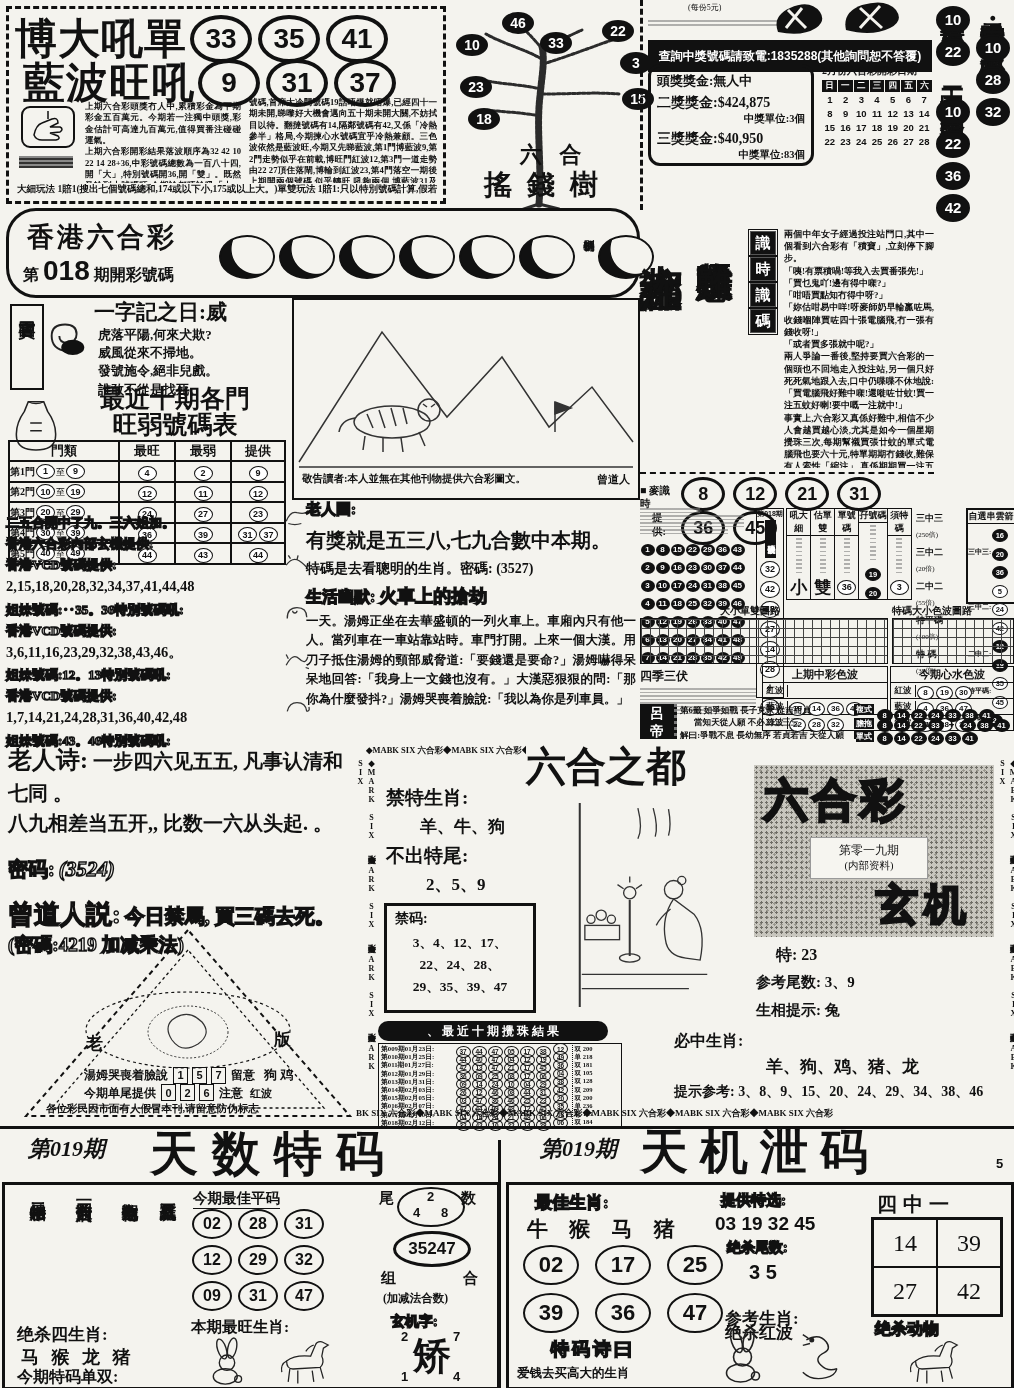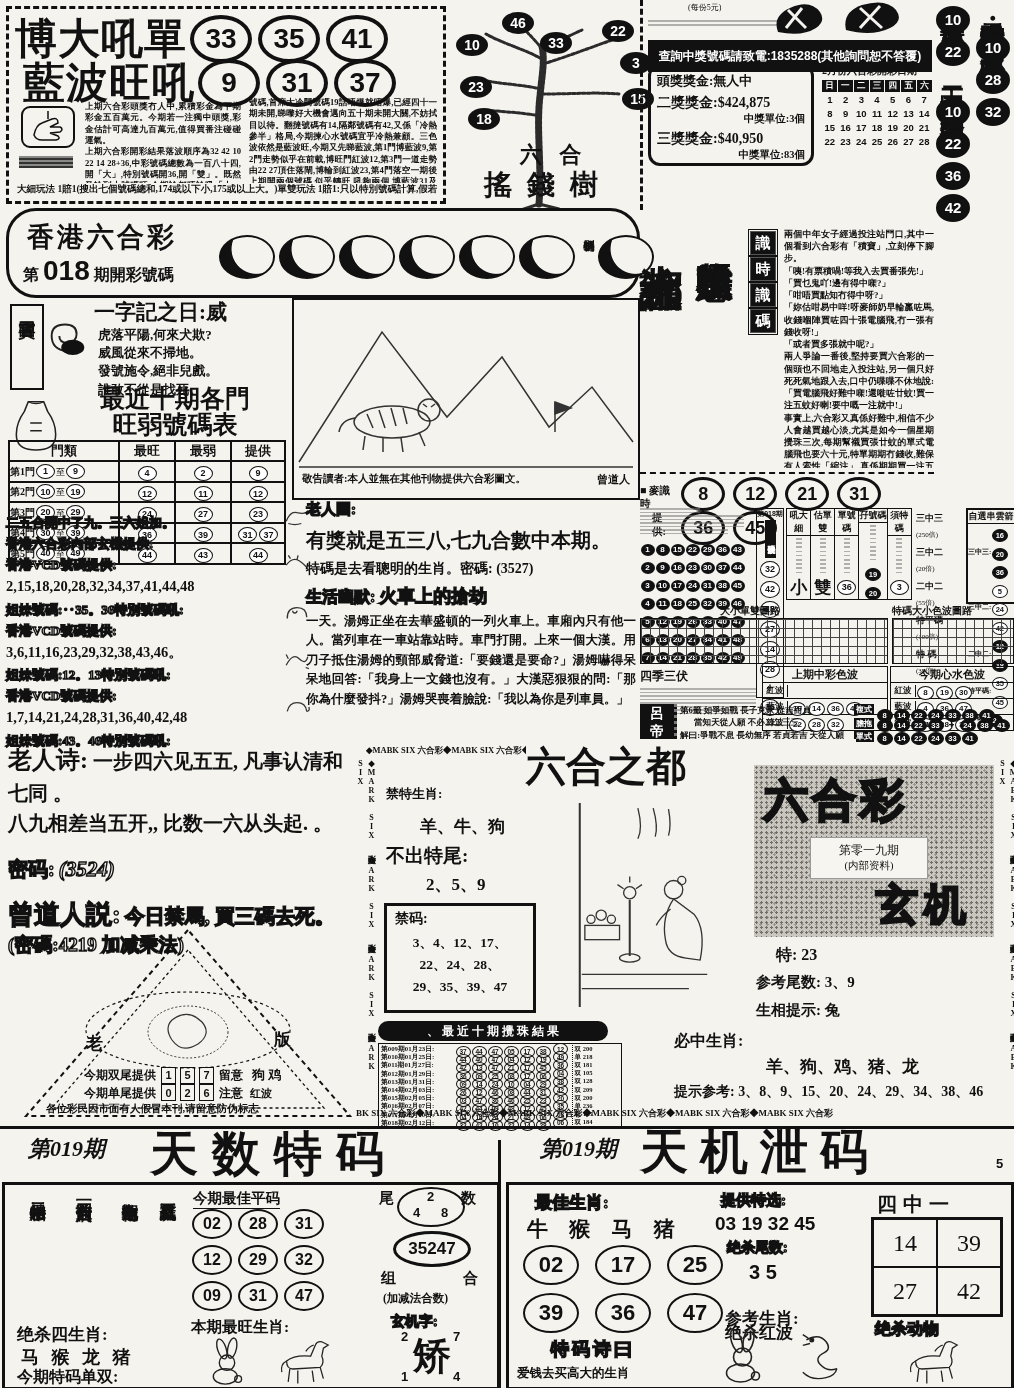--- a/index.html
+++ b/index.html
@@ -519,21 +519,21 @@
         </div>
     </div>
   </div>
 
   <div class="abs" style="left:356px;top:745px;width:656px;height:382px;">
     <div class="abs b" style="left:10px;top:0;width:640px;height:12px;font-size:8.5px;overflow:hidden;white-space:nowrap;">◆MABK SIX 六合彩◆MABK SIX 六合彩◆MABK SIX 六合彩◆MABK SIX 六合彩◆MABK S</div>
     <div class="abs b" style="left:0;top:362px;width:656px;height:14px;font-size:9px;overflow:hidden;white-space:nowrap;">BK SIX 六合彩◆MABK SIX 六合彩◆MABK SIX 六合彩◆MABK SIX 六合彩◆MABK SIX 六合彩◆MABK SIX 六合彩</div>
     <div class="abs b vtext" style="left:0;top:14px;height:344px;font-size:8px;overflow:hidden;">◆MARK SIX 六合彩◆MARK SIX 六合彩◆MARK SIX 六合彩◆MARK SIX</div>
     <div class="abs b vtext" style="left:642px;top:14px;height:344px;font-size:8px;overflow:hidden;">◆MABK SIX 六合彩◆MABK SIX 六合彩◆MABK SIX 六合彩◆MABK SIX</div>
     <div class="abs" style="left:170px;top:-6px;width:330px;display:flex;justify-content:space-between;font-size:40px;font-weight:900;background:#f4f3ee;">六合之都</div>
-    <div class="abs b" style="left:30px;top:40px;font-size:13px;">禁特生肖:</div>
+    <div class="abs b" style="left:30px;top:40px;font-size:19px;">禁特生肖:</div>
     <div class="abs b" style="left:64px;top:70px;font-size:17px;">羊、牛、狗</div>
     <div class="abs b" style="left:30px;top:98px;font-size:19px;">不出特尾:</div>
     <div class="abs b" style="left:70px;top:128px;font-size:17px;">2、5、9</div>
     <div class="abs" style="left:28px;top:158px;width:152px;height:110px;border:3px solid #111;padding:4px 8px;box-sizing:border-box;">
       <div class="b" style="font-size:14px;">禁码:</div>
       <div class="b" style="font-size:13.5px;text-align:center;margin-top:6px;">3、4、12、17、</div>
       <div class="b" style="font-size:13.5px;text-align:center;margin-top:4px;">22、24、28、</div>
       <div class="b" style="font-size:13.5px;text-align:center;margin-top:4px;">29、35、39、47</div>
     </div>
     <div class="abs" style="left:22px;top:276px;width:230px;height:20px;background:#111;color:#fff;border-radius:10px;display:flex;align-items:center;justify-content:center;font:bold 12px 'Liberation Serif',serif;">、 最 近 十 期 攪 珠 結 果</div>
@@ -656,21 +656,21 @@
       <svg width="332" height="196" viewBox="0 0 332 196" class="abs" style="left:0;top:0;">
         <polygon points="166,2 4,188 328,188" fill="none" stroke="#111" stroke-width="2" stroke-dasharray="5 4"></polygon>
         <polygon points="166,22 30,180 302,180" fill="none" stroke="#111" stroke-width="1.3" stroke-dasharray="3 3"></polygon>
         <ellipse cx="166" cy="102" rx="102" ry="38" fill="none" stroke="#111" stroke-width="1.2" stroke-dasharray="3 3"></ellipse>
         <ellipse cx="166" cy="104" rx="40" ry="26" fill="none" stroke="#333" stroke-width="1" stroke-dasharray="2 2"></ellipse>
         <path d="M150 92 q16 -12 30 2 q10 12 -4 22 q-16 10 -26 -4 q-8 -12 0 -20" fill="none" stroke="#333" stroke-width="1.2"></path>
       </svg>
       <span class="abs b" style="left:64px;top:104px;font-size:17px;">老</span>
       <span class="abs b" style="left:252px;top:100px;font-size:17px;">版</span>
       <div class="abs" style="left:62px;top:138px;white-space:nowrap;font-size:12px;font-weight:bold;">
-        <span>今期双尾提供</span>
+        <span>湯姆哭喪着臉說</span>
         <span><span class="digit-box">1</span><span class="digit-box">5</span><span class="digit-box">7</span></span>
         <span>留意</span>
         <span style="font-size:13px;margin-left:6px;">狗  鸡</span>
       </div>
       <div class="abs" style="left:62px;top:156px;white-space:nowrap;font-size:12px;font-weight:bold;">
         <span>今期单尾提供</span>
         <span><span class="digit-box">0</span><span class="digit-box">2</span><span class="digit-box">6</span></span>
         <span>注意</span>
         <span style="font-size:11px;margin-left:4px;">红波</span>
       </div>

